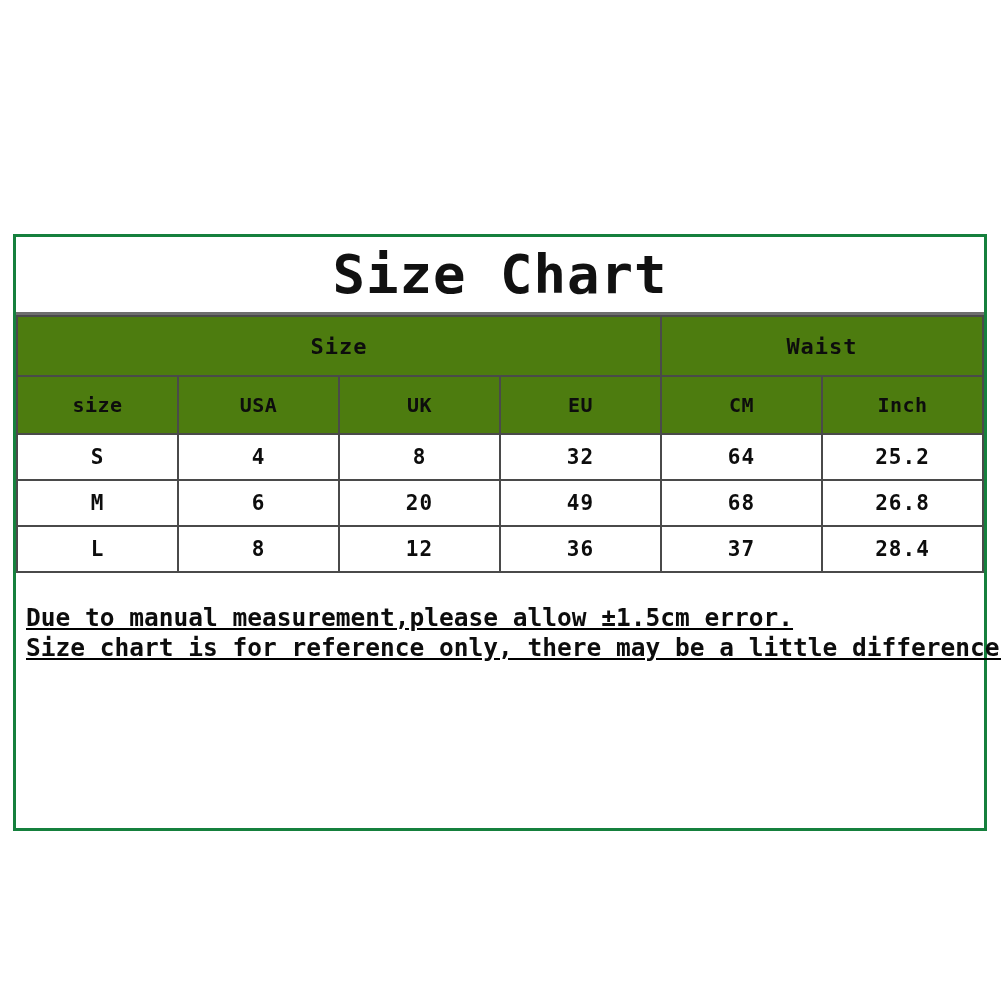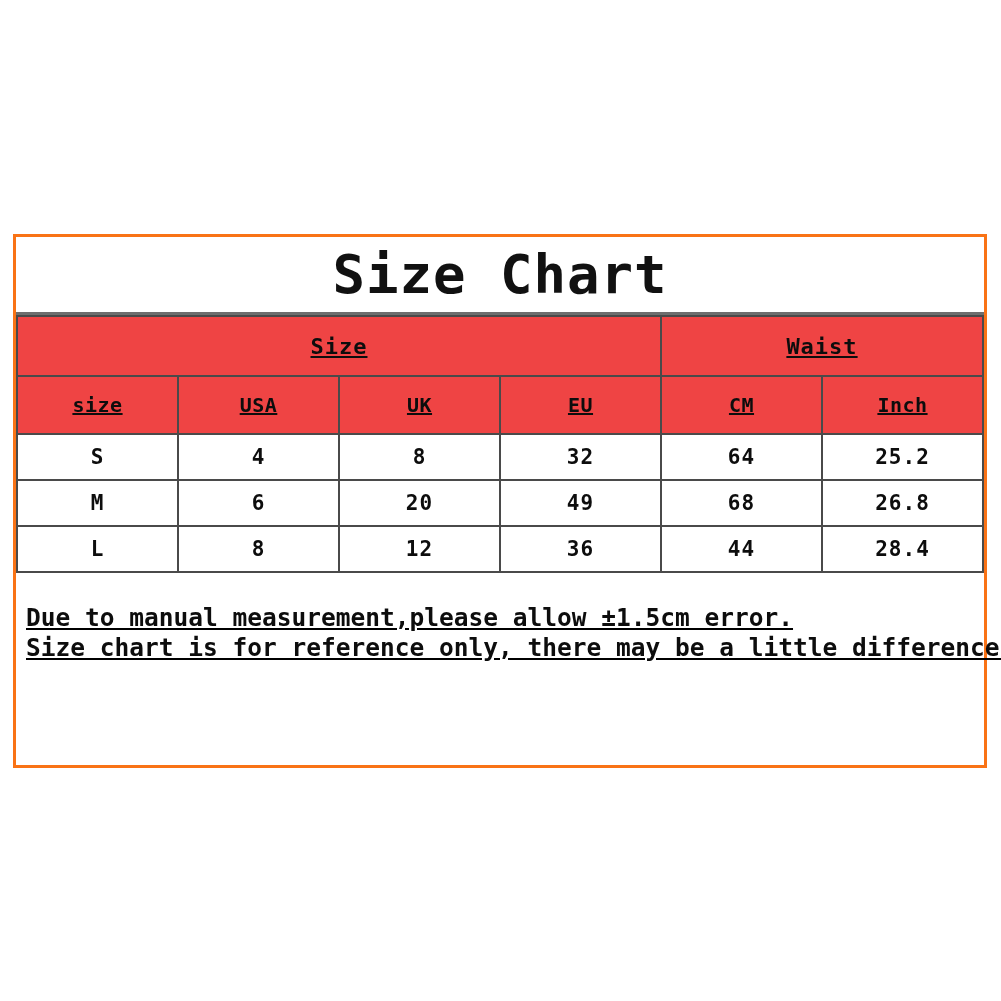--- a/index.html
+++ b/index.html
@@ -19,22 +19,22 @@
     width: 1001px;
     height: 1001px;
   }
 
   
   .card {
     position: absolute;
     left: 13px;
     top: 234px;
     width: 974px;
-    height: 534px;
-    border: 3px solid #f97316;
+    height: 597px;
+    border: 3px solid #15803d;
     background: #ffffff;
     box-sizing: border-box;
   }
 
   
   .title-bar {
     height: 78px;
     display: flex;
     align-items: center;
     justify-content: center;
@@ -60,22 +60,21 @@
   table.size-table td,
   table.size-table th {
     border: 2px solid #4a4a4a;
     text-align: center;
     vertical-align: middle;
     color: #0d0d0d;
     font-weight: bold;
     padding: 0;
   }
   table.size-table th {
-    background: #ef4444;
-    text-decoration: underline;
+    background: #4d7c0f;
   }
   table.size-table td {
     background: #ffffff;
   }
 
   .grp-head {
     height: 58px;
     font-size: 22px;
     letter-spacing: 1px;
   }
@@ -153,21 +152,21 @@
           <td class="data-cell">20</td>
           <td class="data-cell">49</td>
           <td class="data-cell">68</td>
           <td class="data-cell">26.8</td>
         </tr>
         <tr>
           <td class="data-cell">L</td>
           <td class="data-cell">8</td>
           <td class="data-cell">12</td>
           <td class="data-cell">36</td>
-          <td class="data-cell">44</td>
+          <td class="data-cell">37</td>
           <td class="data-cell">28.4</td>
         </tr>
       </tbody>
     </table>
 
     <div class="notes">
       <div class="note-line">Due to manual measurement,please allow ±1.5cm error.</div>
       <div class="note-line">Size chart is for reference only, there may be a little difference with</div>
     </div>
 

